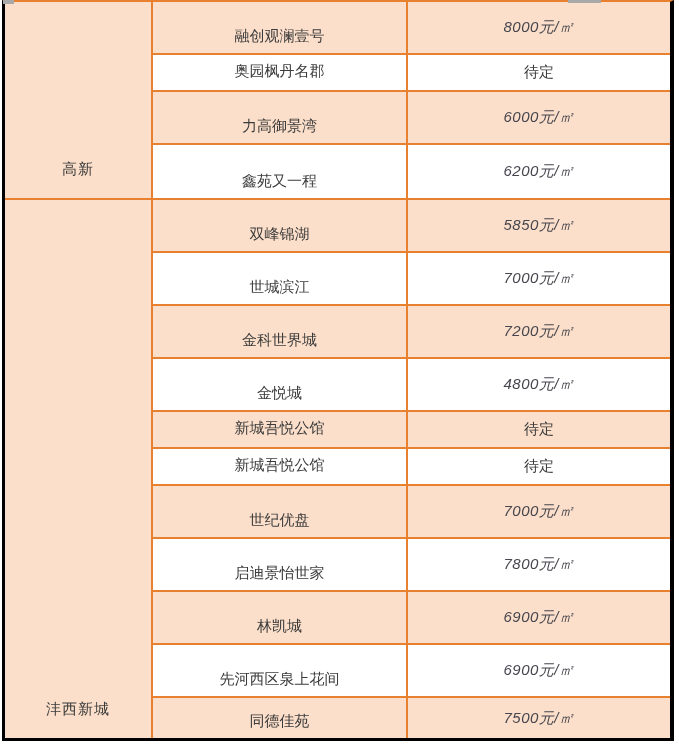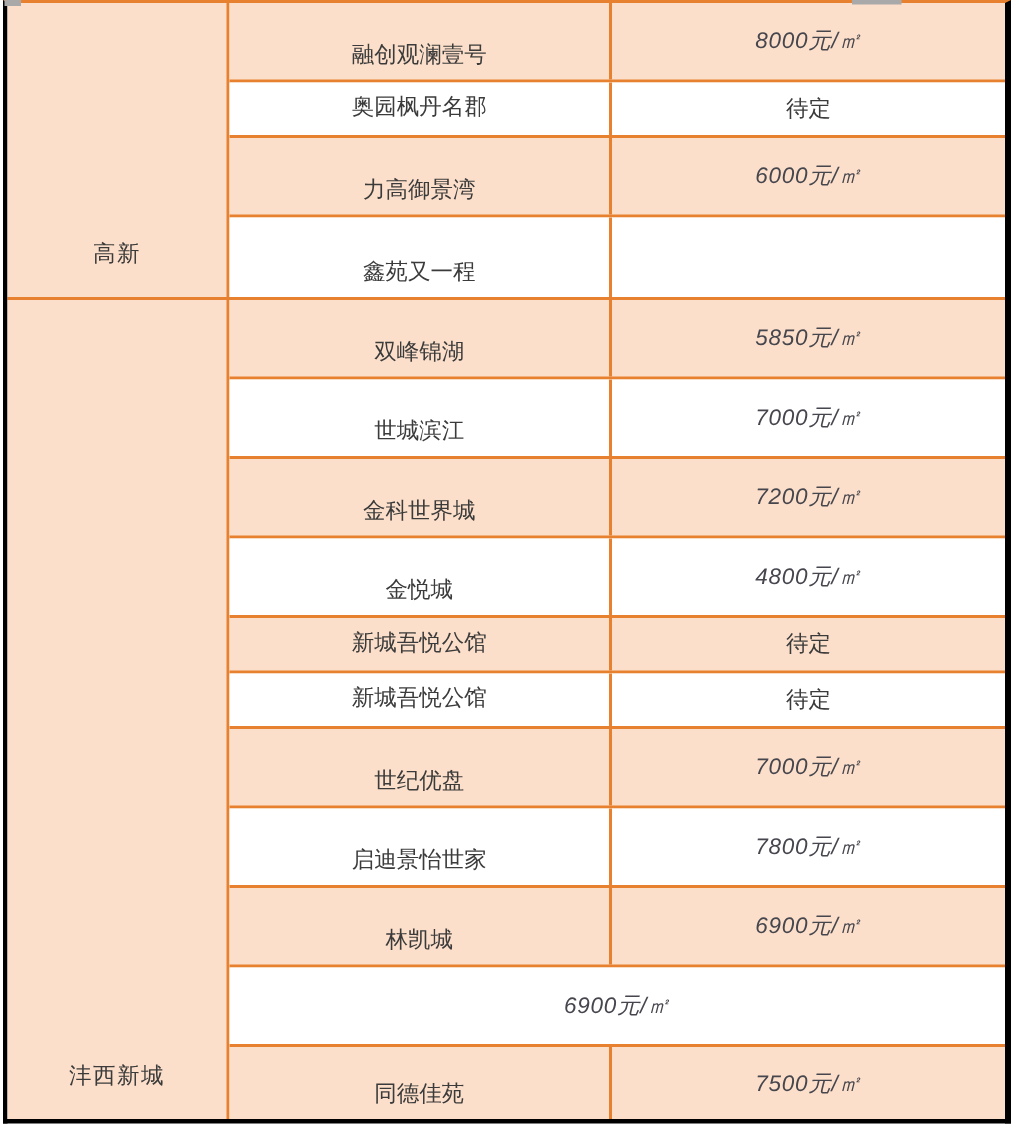--- a/index.html
+++ b/index.html
@@ -56,21 +56,21 @@
     color: var(--c-text, #3b3b3b);
     letter-spacing: 1px;
   }
   .rows { flex: 1; display: flex; flex-direction: column; }
 
   .row { display: flex; box-sizing: border-box; background: #ffffff; }
   .row:not(:last-child) { border-bottom: 2px solid var(--c-orange, #e8812f); }
   .row.shaded { background: var(--c-shaded, #fcdfca); }
   .row.tall  { height: 53px; }
   .row.short { height: 37px; }
-  .section:last-child .row:last-child { height: 48px; }
+  .section:last-child .row:last-child { height: 40px; }
 
   .name-cell {
     width: 255px;
     box-sizing: border-box;
     flex: 0 0 255px;
     border-right: 2px solid var(--c-orange, #e8812f);
     display: flex;
     justify-content: center;
     align-items: flex-end;
     padding-bottom: 7px;
@@ -134,20 +134,23 @@
     </div>
     <div class="price-cell">
       <span class="price-text num">6000元/㎡</span>
     </div>
   </div>
 
   <div class="row plain tall">
     <div class="name-cell">
       <span class="name-text">鑫苑又一程</span>
     </div>
+    <div class="price-cell">
+      <span class="price-text num">6200元/㎡</span>
+    </div>
   </div>
 </div>
   </div>
 
   <div class="section">
     <div class="district-cell">
       <span class="district-label">沣西新城</span>
     </div>
     <div class="rows">
   <div class="row shaded tall">
@@ -225,20 +228,23 @@
   <div class="row shaded tall">
     <div class="name-cell">
       <span class="name-text">林凯城</span>
     </div>
     <div class="price-cell">
       <span class="price-text num">6900元/㎡</span>
     </div>
   </div>
 
   <div class="row plain tall">
+    <div class="name-cell">
+      <span class="name-text">先河西区泉上花间</span>
+    </div>
     <div class="price-cell">
       <span class="price-text num">6900元/㎡</span>
     </div>
   </div>
 
   <div class="row shaded tall">
     <div class="name-cell">
       <span class="name-text">同德佳苑</span>
     </div>
     <div class="price-cell">

